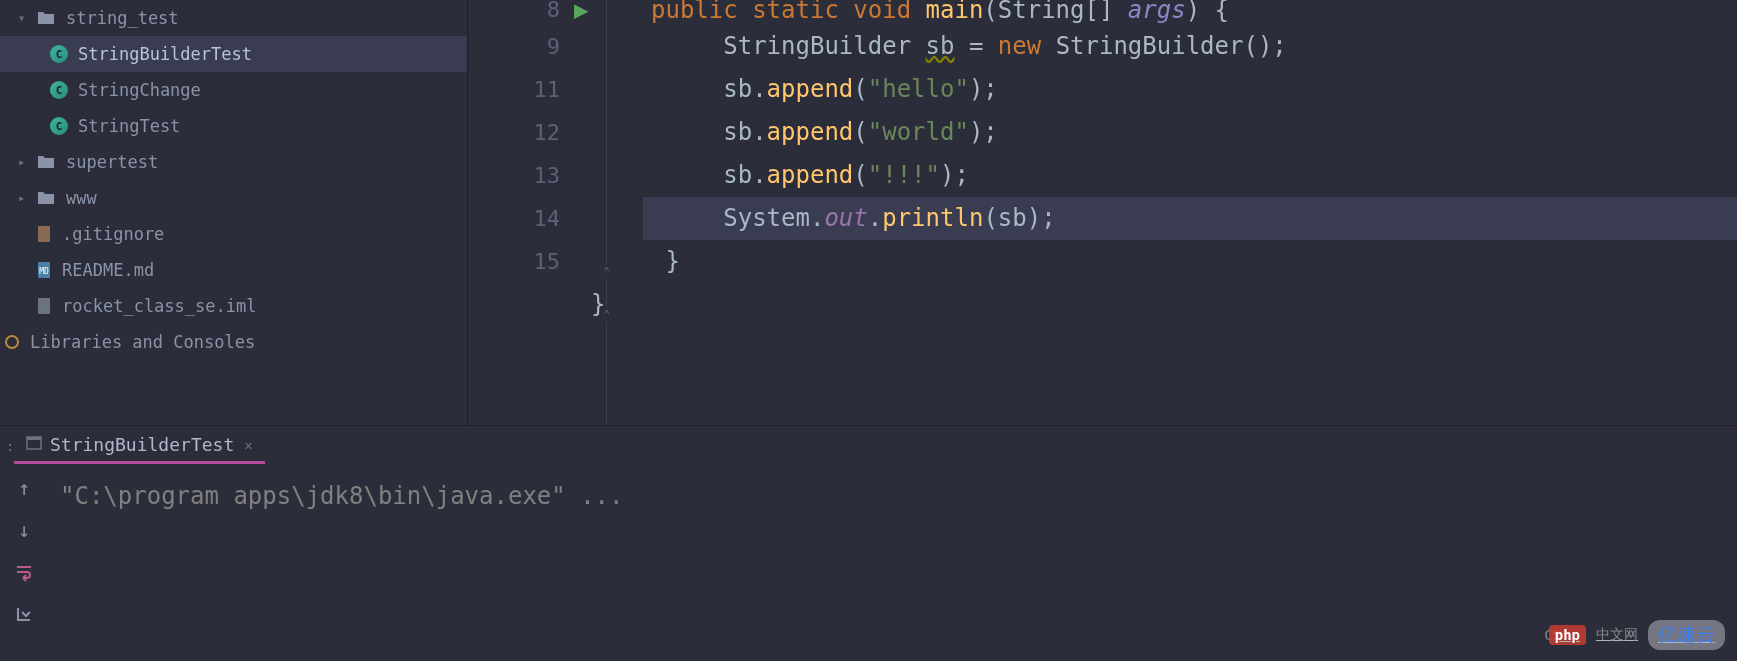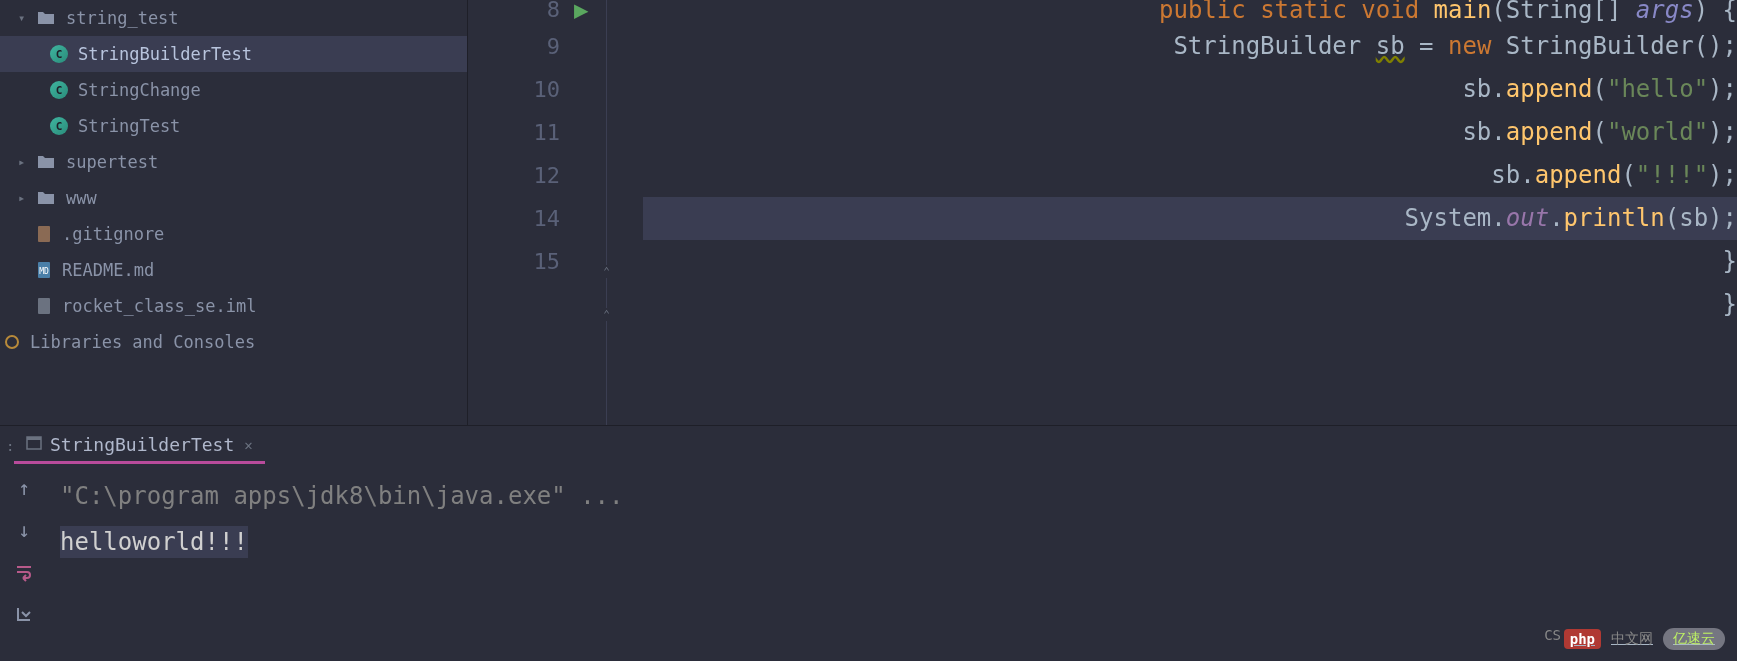--- a/index.html
+++ b/index.html
@@ -125,21 +125,20 @@
     .code-area {
       flex: 1;
       font-size: 24px;
       padding-top: 0;
     }
     .code-line {
       height: 43px;
       line-height: 43px;
       white-space: pre;
       padding-left: 8px;
-      text-align: right;
     }
     .code-line.first { height: 25px; line-height: 20px; }
     .code-line.highlight { background: #3a3d52; }
 
     .kw { color: #cc7832; }
     .type { color: #a9b7c6; }
     .method { color: #ffc66d; }
     .string { color: #6a8759; }
     .param-type { color: #a9b7c6; }
     .param-name { color: #8888c6; font-style: italic; }
@@ -229,24 +228,24 @@
       background: rgba(200,60,50,0.85);
       color: #fff;
       font-size: 14px;
       padding: 2px 6px;
       border-radius: 4px;
       font-weight: bold;
     }
     .wm-label { color: #888; font-size: 14px; }
     .wm-cn {
       background: rgba(150,150,160,0.7);
-      color: #bef264;
+      color: #3b82f6;
       border-radius: 12px;
       padding: 2px 10px;
-      font-size: 14px;
+      font-size: 19px;
     }
     .wm-cs { position: absolute; right: 176px; bottom: 18px; color: #888; font-size: 14px; }
   </style>
 </head>
 <body>
 
 <div class="top-area">
   <div class="sidebar">
     <div class="tree-item indent-1">
       <span class="chevron">▾</span>
@@ -328,23 +327,23 @@
           </svg>
       </span>
       <span>Libraries and Consoles</span>
     </div>
   </div>
 
   <div class="editor">
     <div class="gutter">
       <div class="line-num first">8</div>
       <div class="line-num">9</div>
-      <div class="line-num">10</div>
       <div class="line-num">11</div>
       <div class="line-num">12</div>
+      <div class="line-num">13</div>
       <div class="line-num">14</div>
       <div class="line-num">15</div>
     </div>
     <div class="run-gutter">
       <span class="run-arrow">▶</span>
     </div>
     <div class="fold-gutter">
       <div class="fold-line"></div>
       <div class="fold-mark" style="top:265px">⌃</div>
       <div class="fold-mark" style="top:308px">⌃</div>
@@ -386,21 +385,20 @@
           </svg>
       </div>
       <div class="tb-btn">
         <svg width="20" height="20" viewBox="0 0 20 20">
             <path d="M4 4v12h12M8 8l4 4 4-4" fill="none" stroke="currentColor" stroke-width="2"></path>
           </svg>
       </div>
     </div>
     <div class="console">
       <div class="cmd">"C:\program apps\jdk8\bin\java.exe" ...</div>
-      <div><span class="output-highlight">helloworld!!!</span></div>
     </div>
   </div>
 </div>
 
 <div class="wm-cs">CS</div>
 <div class="watermark">
   <span class="wm-php">php</span>
   <span class="wm-label">中文网</span>
   <span class="wm-cn">亿速云</span>
 </div>

